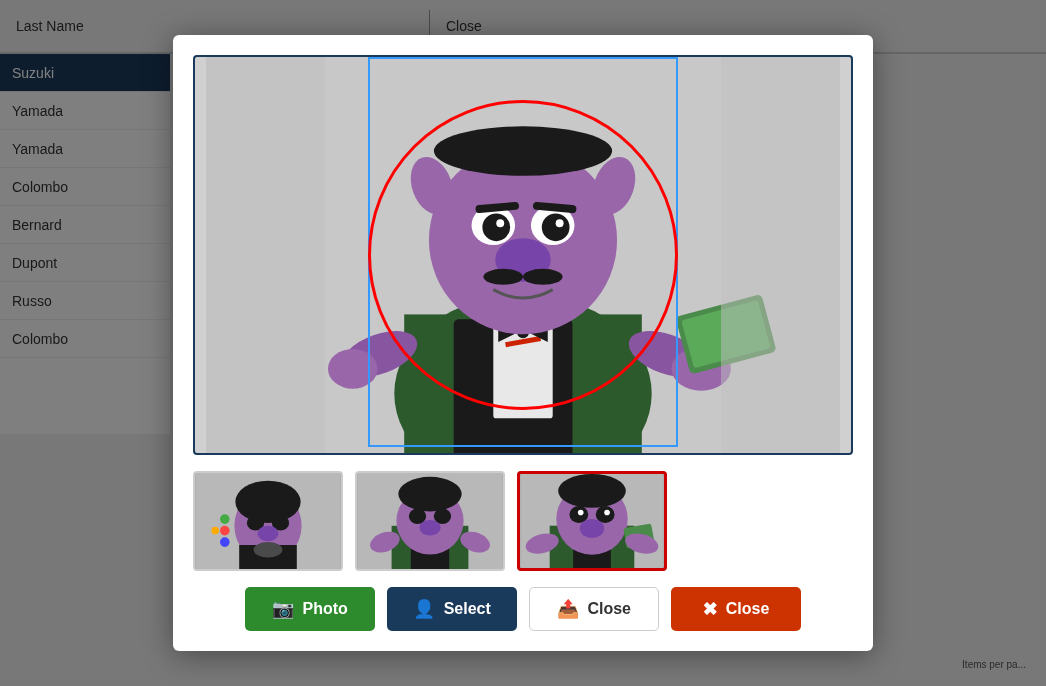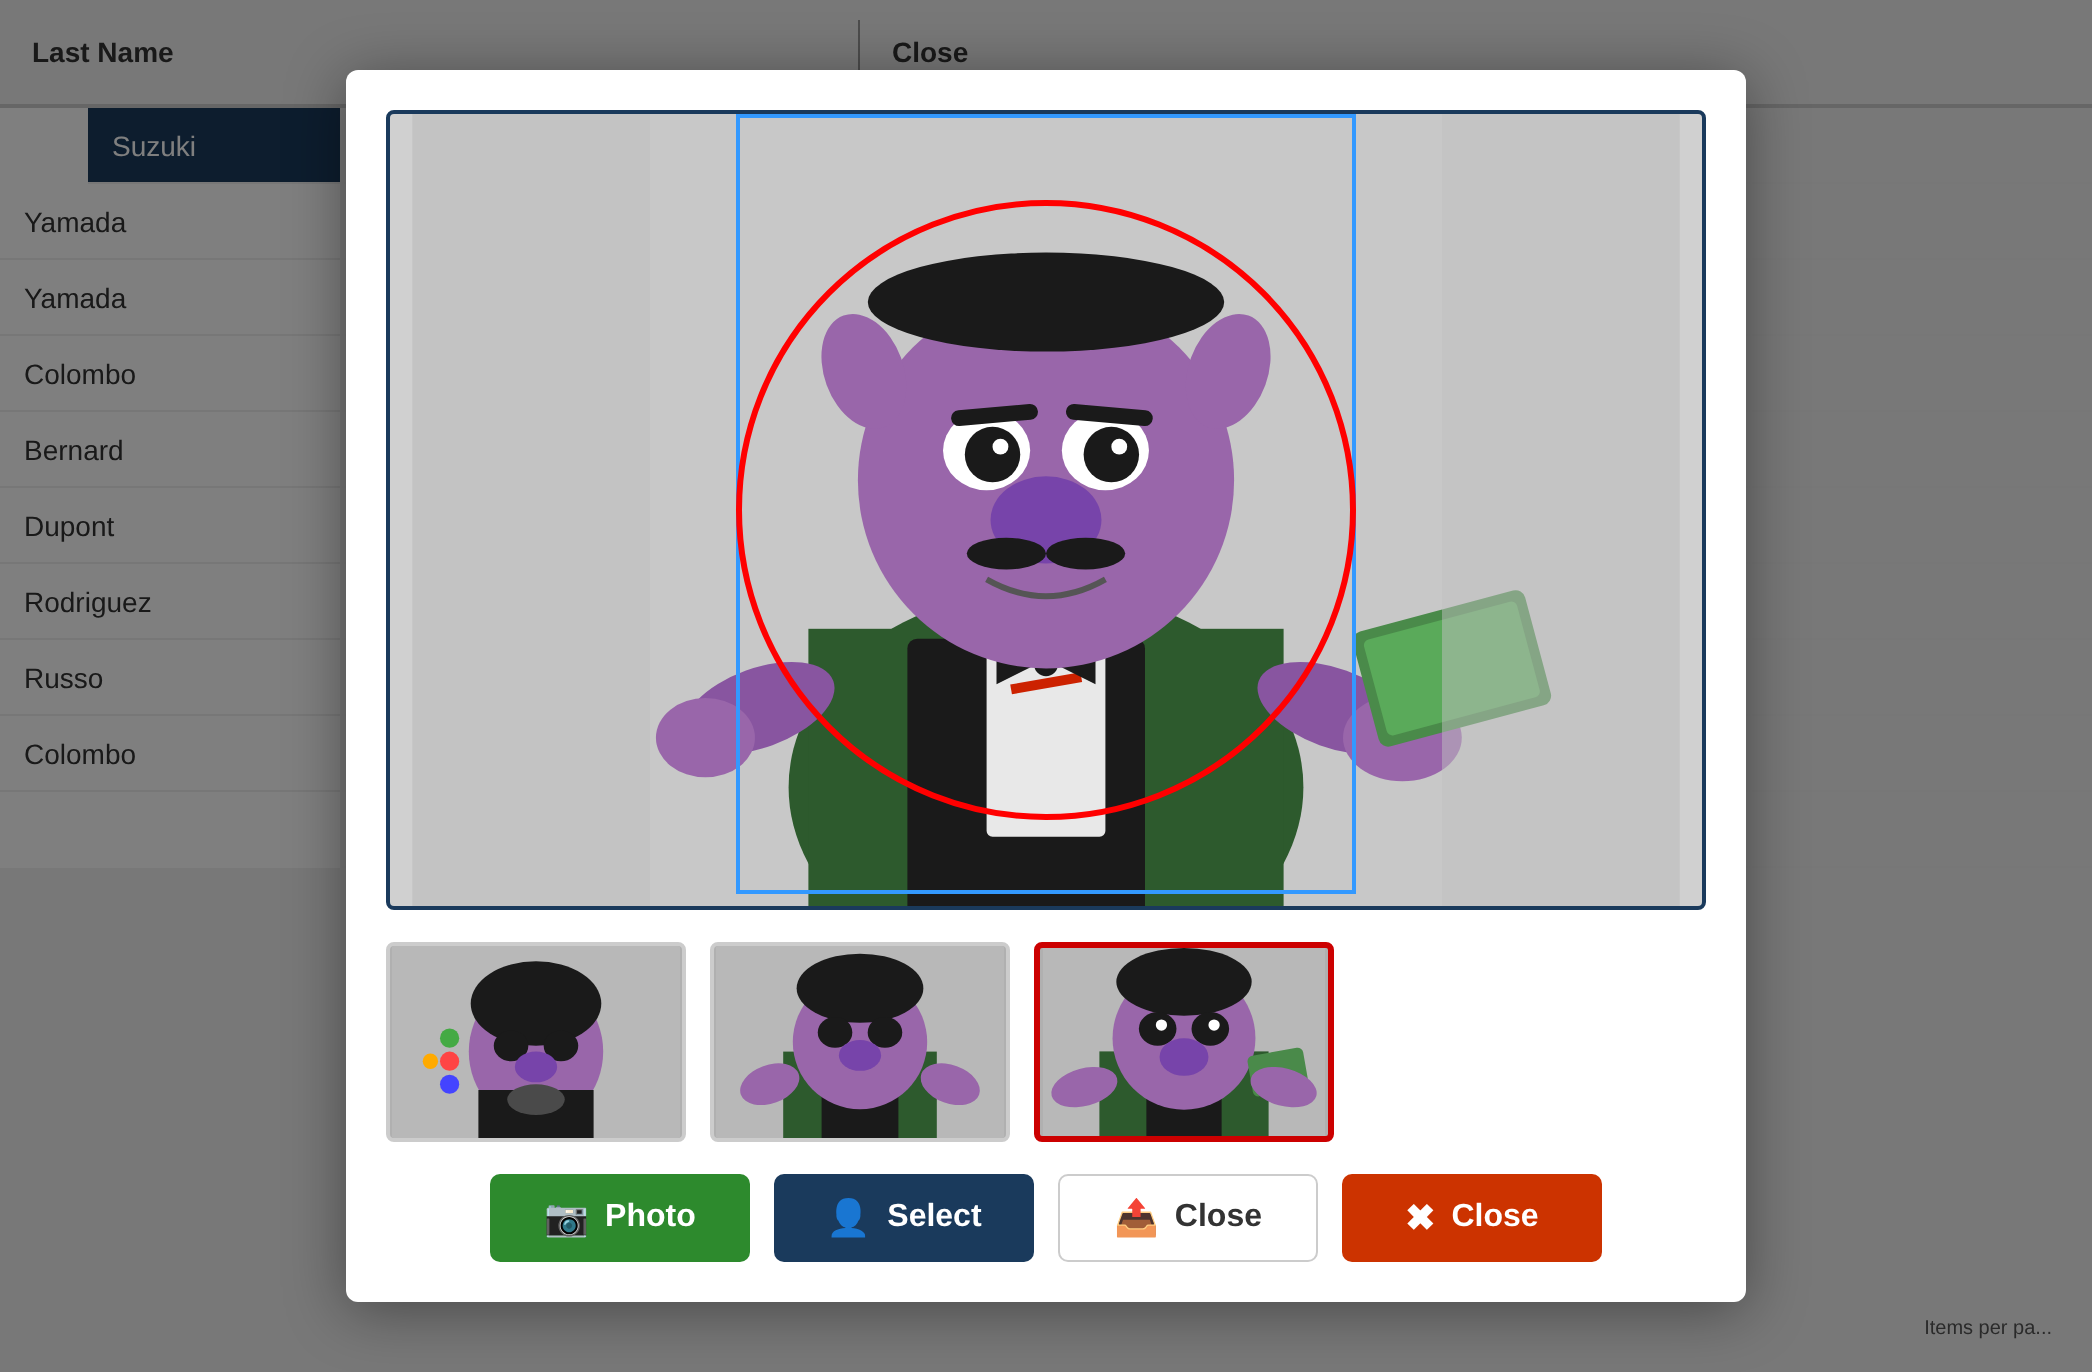--- a/index.html
+++ b/index.html
@@ -22,21 +22,21 @@
 
     .bg-header {
       display: flex;
       border-bottom: 2px solid #ccc;
       padding: 10px 0;
       background: #f0f0f0;
     }
 
     .bg-header-cell {
       padding: 8px 16px;
-      font-weight: bold;
+      font-weight: normal;
       color: #333;
       font-size: 14px;
     }
 
     .bg-header-cell:first-child {
       width: 430px;
       border-right: 1px solid #999;
     }
 
     .bg-rows {
@@ -59,21 +59,20 @@
       color: #333;
       border-bottom: 1px solid #eee;
       height: 38px;
       display: flex;
       align-items: center;
     }
 
     .bg-row.selected {
       background: #1a3a5c;
       color: white;
-      margin-left: 44px;
     }
 
     .bg-col-right .bg-row {
       background: #f0f0f0;
     }
 
     .items-per-page {
       position: absolute;
       bottom: 16px;
       right: 20px;
@@ -234,21 +233,20 @@
     <div class="bg-header-cell">Close</div>
   </div>
   <div class="bg-rows">
     <div class="bg-col-left">
       <div class="bg-row selected">Suzuki</div>
       <div class="bg-row">Yamada</div>
       <div class="bg-row">Yamada</div>
       <div class="bg-row">Colombo</div>
       <div class="bg-row">Bernard</div>
       <div class="bg-row">Dupont</div>
-      <div class="bg-row">Rodriguez</div>
       <div class="bg-row">Russo</div>
       <div class="bg-row">Colombo</div>
     </div>
     <div class="bg-col-right">
       <div class="bg-row"></div>
       <div class="bg-row"></div>
       <div class="bg-row"></div>
       <div class="bg-row"></div>
       <div class="bg-row"></div>
       <div class="bg-row"></div>

